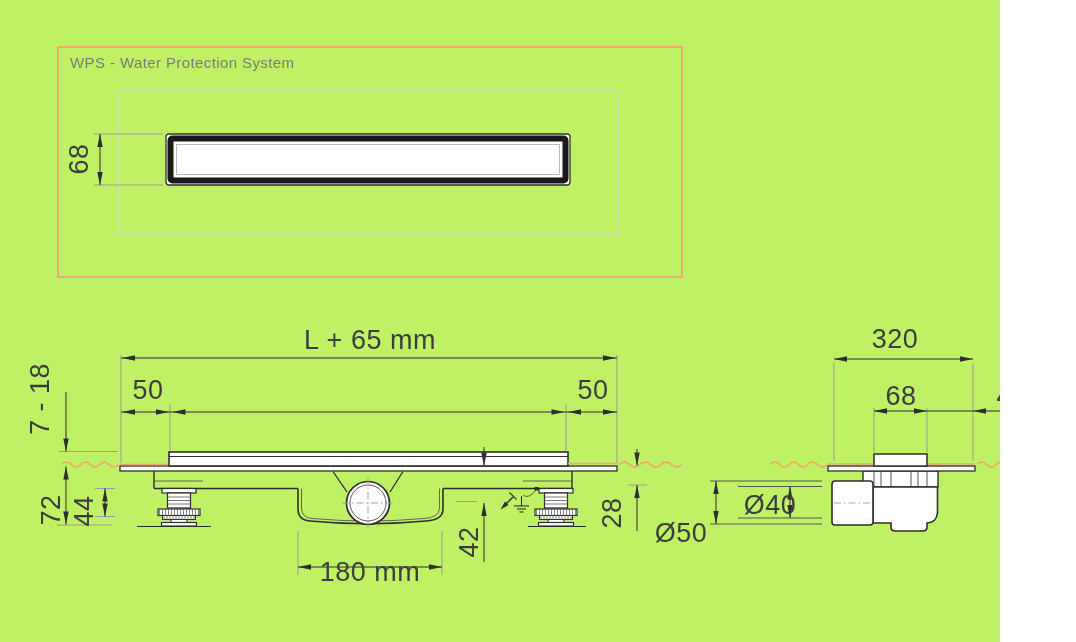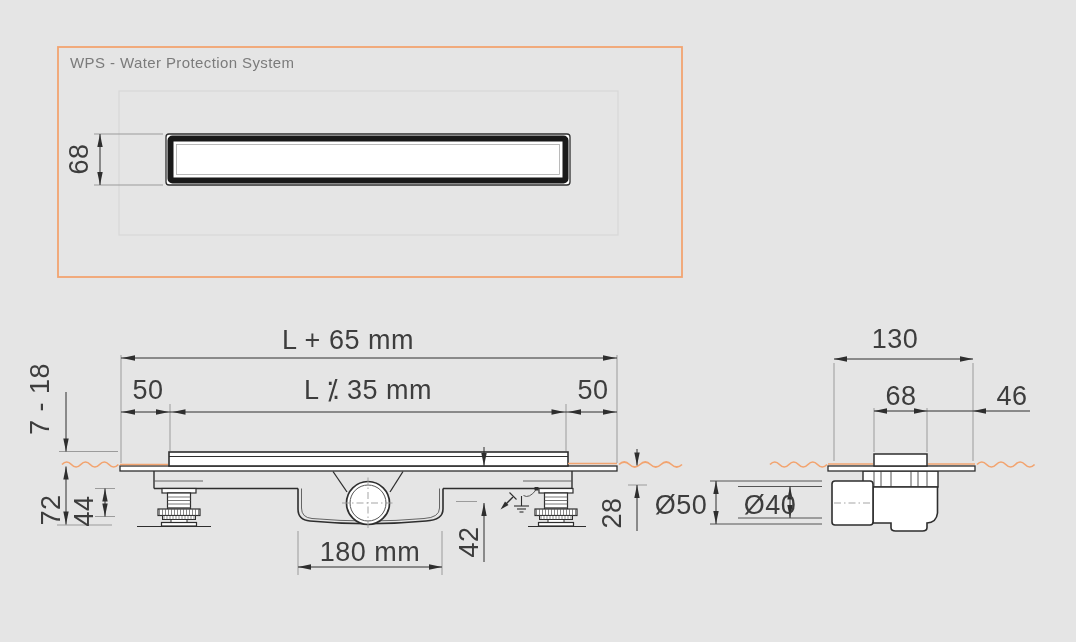--- a/index.html
+++ b/index.html
@@ -6,22 +6,23 @@
     --accent:#F2A470;
     --line-dark:#2E2E2E;
     --line-med:#555555;
     --line-light:#9B9B9B;
     --dim-text:#3D3D3D;
     --title-text:#7B7B7B;
     --frame-light:#D8D8D8;
   }
   html,body{margin:0;padding:0;background:#fff;}
   #canvas{
-    position:relative;width:1076px;height:642px;background:#e5e5e5;overflow:hidden;
+    position:relative;width:992px;height:642px;background:#bef264;overflow:hidden;
     font-family:"Liberation Sans","DejaVu Sans",sans-serif;
+    padding-left:8px;
   }
   #linework{position:absolute;left:0;top:0;}
   .dim{
     position:absolute;color:var(--dim-text);font-size:27px;line-height:1;
     white-space:nowrap;transform:translate(-50%,-50%);letter-spacing:0.5px;
     font-family:"Liberation Sans","DejaVu Sans",sans-serif;
   }
   .rot{transform:translate(-50%,-50%) rotate(-90deg);}
   .panel-title{
     position:absolute;left:70px;top:54px;color:var(--title-text);
@@ -262,29 +263,28 @@
         <polygon points="716,524 713.3,511 718.7,511" class="afill"></polygon>
         <polygon points="790,486.5 787.3,499.5 792.7,499.5" class="afill"></polygon>
         <polygon points="790,518 787.3,505 792.7,505" class="afill"></polygon>
       </g>
   </svg>
 
   <div class="panel-title">WPS - Water Protection System</div>
 
   <div class="dim rot" style="left:79px;top:159px">68</div>
 
-  <div class="dim" style="left:348px;top:340px">L + 65 mm</div>
+  <div class="dim" style="left:370px;top:340px">L + 65 mm</div>
   <div class="dim" style="left:148px;top:390px">50</div>
-  <div class="dim" style="left:368px;top:390px">L ⁒ 35 mm</div>
   <div class="dim" style="left:593px;top:390px">50</div>
   <div class="dim rot" style="left:40px;top:399px">7 - 18</div>
   <div class="dim rot" style="left:51px;top:510px">72</div>
   <div class="dim rot" style="left:84px;top:511px">44</div>
-  <div class="dim" style="left:370px;top:552px">180 mm</div>
+  <div class="dim" style="left:370px;top:572px">180 mm</div>
   <div class="dim rot" style="left:469px;top:542px">42</div>
   <div class="dim rot" style="left:612px;top:513px">28</div>
 
-  <div class="dim" style="left:895px;top:339px">130</div>
+  <div class="dim" style="left:895px;top:339px">320</div>
   <div class="dim" style="left:901px;top:396px">68</div>
   <div class="dim" style="left:1012px;top:396px">46</div>
-  <div class="dim" style="left:681px;top:505px">Ø50</div>
+  <div class="dim" style="left:681px;top:533px">Ø50</div>
   <div class="dim" style="left:770px;top:505px">Ø40</div>
 </div>
 
 </body></html>

